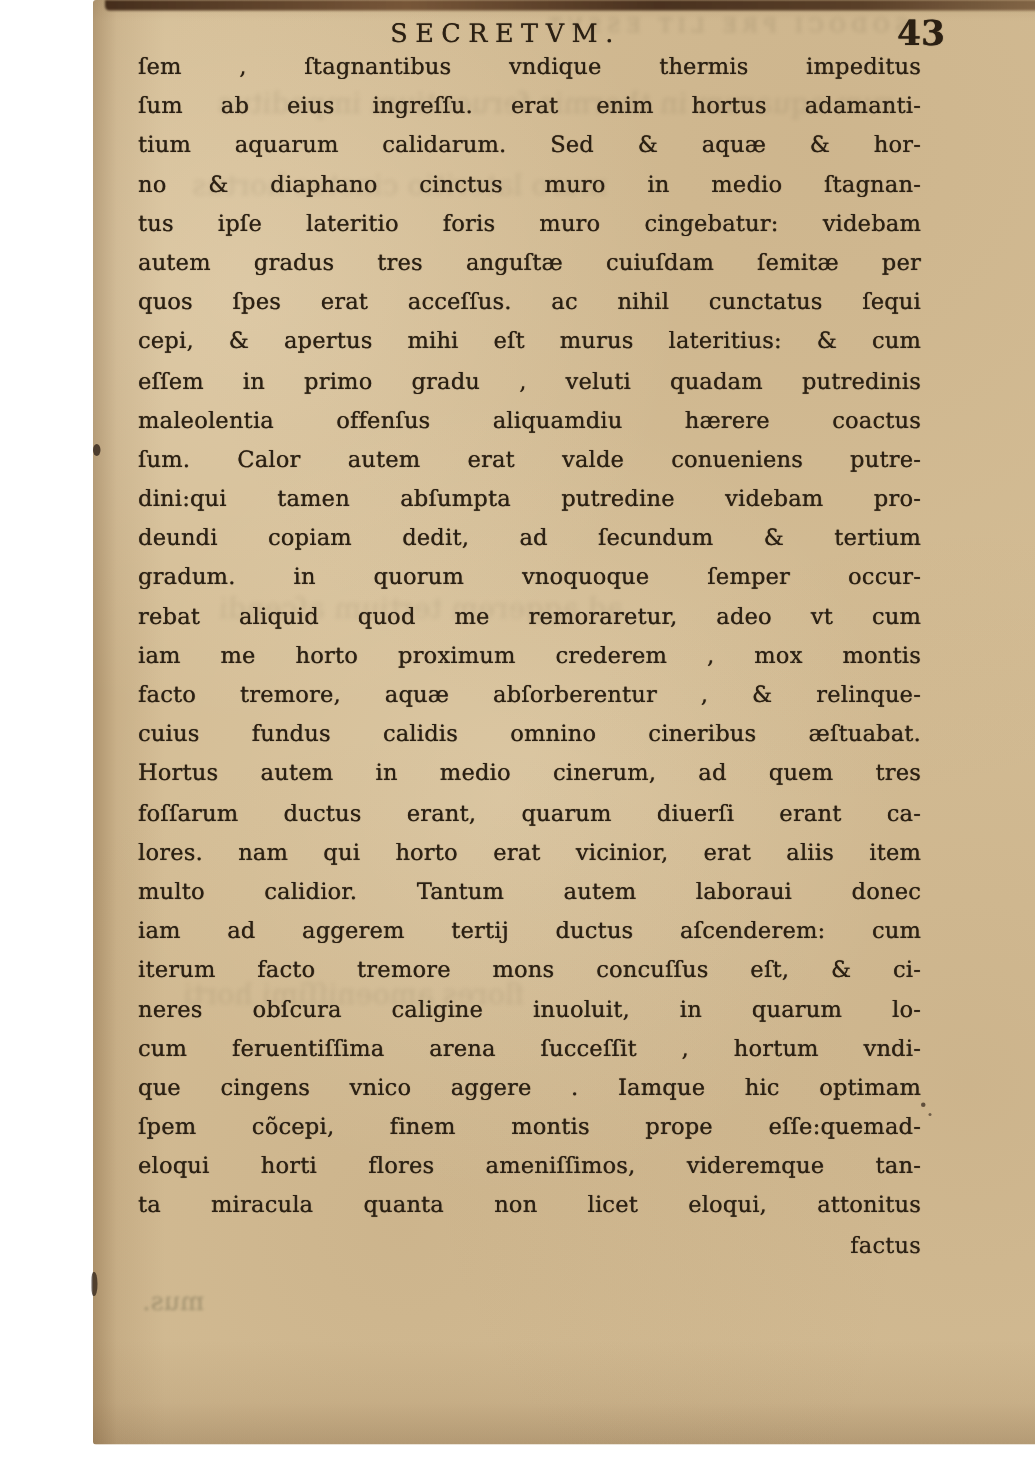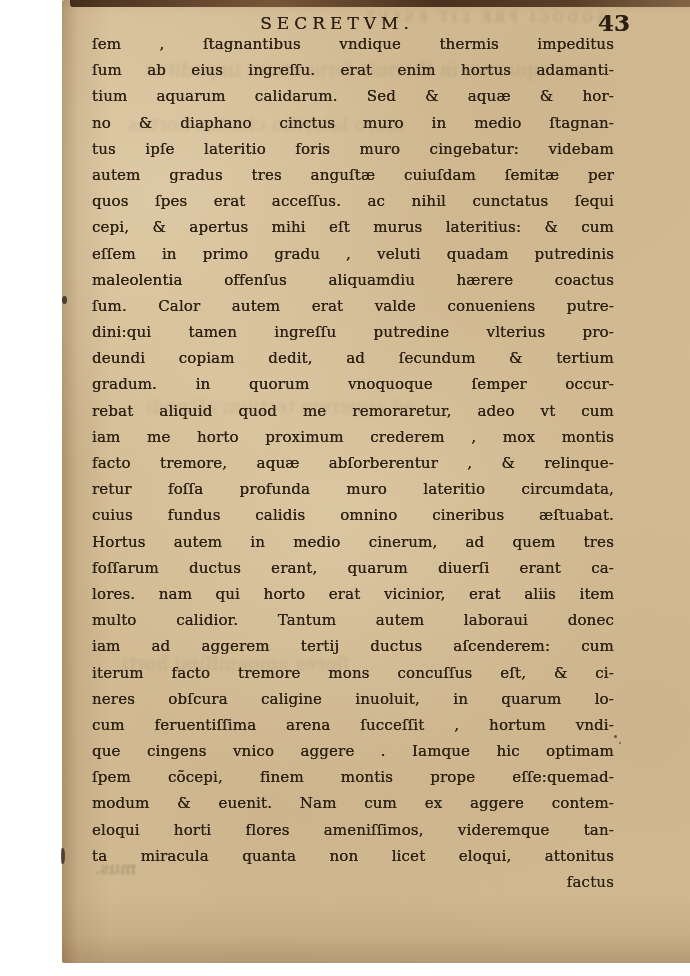--- a/index.html
+++ b/index.html
@@ -106,37 +106,35 @@
     <div class="line">ſum ab eius ingreſſu. erat enim hortus adamanti-</div>
     <div class="line">tium aquarum calidarum. Sed &amp; aquæ &amp; hor-</div>
     <div class="line">no &amp; diaphano cinctus muro in medio ſtagnan-</div>
     <div class="line">tus ipſe lateritio foris muro cingebatur: videbam</div>
     <div class="line">autem gradus tres anguſtæ cuiuſdam ſemitæ per</div>
     <div class="line">quos ſpes erat acceſſus. ac nihil cunctatus ſequi</div>
     <div class="line">cepi, &amp; apertus mihi eſt murus lateritius: &amp; cum</div>
     <div class="line">eſſem in primo gradu , veluti quadam putredinis</div>
     <div class="line">maleolentia offenſus aliquamdiu hærere coactus</div>
     <div class="line">ſum. Calor autem erat valde conueniens putre-</div>
-    <div class="line">dini:qui tamen ingreſſu putredine vlterius pro-</div>
+    <div class="line">dini:qui tamen abſumpta putredine videbam pro-</div>
     <div class="line">deundi copiam dedit, ad ſecundum &amp; tertium</div>
     <div class="line">gradum. in quorum vnoquoque ſemper occur-</div>
     <div class="line">rebat aliquid quod me remoraretur, adeo vt cum</div>
     <div class="line">iam me horto proximum crederem , mox montis</div>
     <div class="line">facto tremore, aquæ abſorberentur , &amp; relinque-</div>
-    <div class="line">retur foſſa profunda muro lateritio circumdata,</div>
     <div class="line">cuius fundus calidis omnino cineribus æſtuabat.</div>
     <div class="line">Hortus autem in medio cinerum, ad quem tres</div>
     <div class="line">foſſarum ductus erant, quarum diuerſi erant ca-</div>
     <div class="line">lores. nam qui horto erat vicinior, erat aliis item</div>
     <div class="line">multo calidior. Tantum autem laboraui donec</div>
     <div class="line">iam ad aggerem tertij ductus aſcenderem: cum</div>
     <div class="line">iterum facto tremore mons concuſſus eſt, &amp; ci-</div>
     <div class="line">neres obſcura caligine inuoluit, in quarum lo-</div>
     <div class="line">cum feruentiſſima arena ſucceſſit , hortum vndi-</div>
     <div class="line">que cingens vnico aggere . Iamque hic optimam</div>
     <div class="line">ſpem cõcepi, finem montis prope eſſe:quemad-</div>
-    <div class="line">modum &amp; euenit. Nam cum ex aggere contem-</div>
     <div class="line">eloqui horti flores ameniſſimos, videremque tan-</div>
     <div class="line">ta miracula quanta non licet eloqui, attonitus</div>
     <div class="catchword-line">factus</div>
   </div>
 
 </div>
 
 </body></html>

